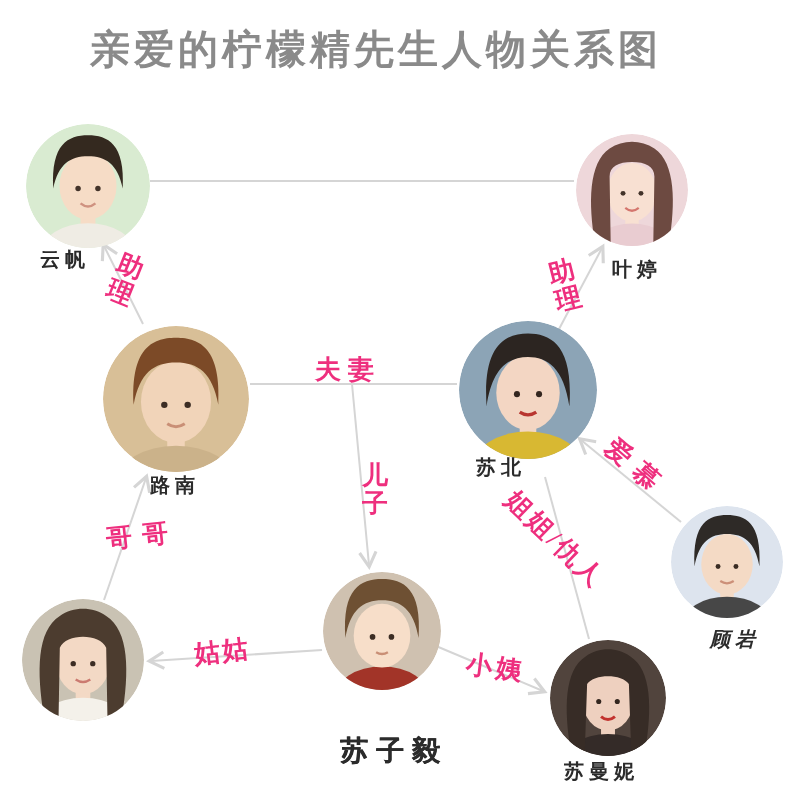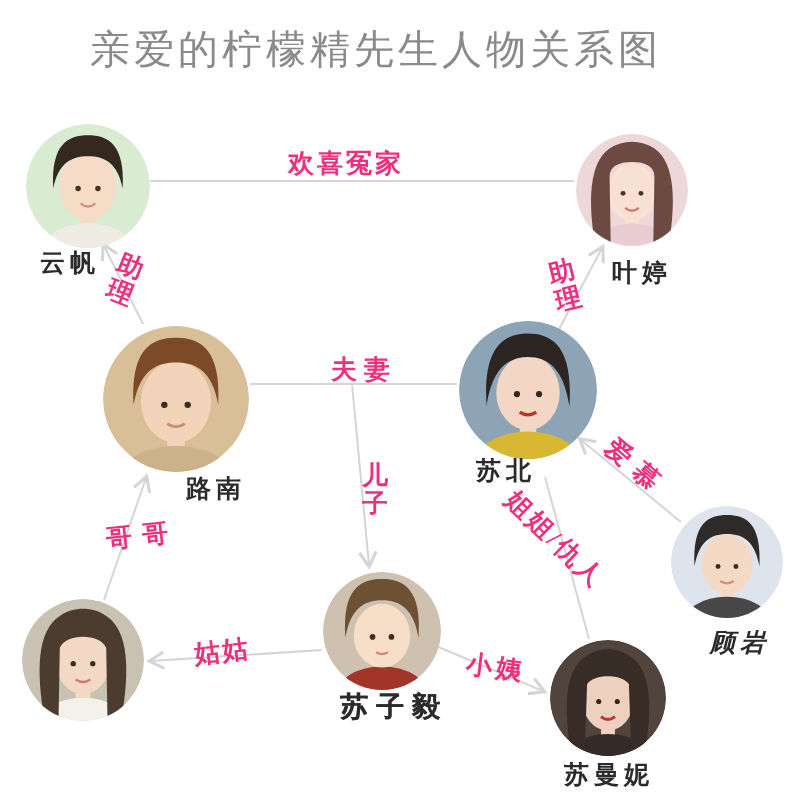--- a/index.html
+++ b/index.html
@@ -10,37 +10,37 @@
   }
   * { margin: 0; padding: 0; box-sizing: border-box; }
   html, body { background: #ffffff; }
   body {
     font-family: "Liberation Sans", "DejaVu Sans", sans-serif;
     width: 788px; height: 810px; position: relative; overflow: hidden;
   }
   .stage { position: absolute; inset: 0; }
   .title {
     position: absolute; left: 90px; top: 22px; width: 560px;
-    font-size: 40px; font-weight: normal; color: var(--title-gray);
+    font-size: 40px; font-weight: bold; color: var(--title-gray);
     letter-spacing: 4px; white-space: nowrap;
     font-family: "Liberation Serif", "DejaVu Serif", serif;
   }
   .edges { position: absolute; left: 0; top: 0; pointer-events: none; }
   .edge { stroke: var(--line-gray); stroke-width: 2; fill: none; }
   .arrowhead { stroke: var(--line-gray); fill: none; }
   .node {
     position: absolute; border-radius: 50%; overflow: hidden;
   }
   .node svg { display: block; width: 100%; height: 100%; }
   .char-name {
     position: absolute; color: var(--name-black); font-weight: bold;
-    font-size: 25px; letter-spacing: 5px; white-space: nowrap;
+    font-size: 20px; letter-spacing: 5px; white-space: nowrap;
     font-family: "Liberation Serif", "DejaVu Serif", serif;
   }
-  .char-name.heavy { font-size: 28px; letter-spacing: 8px; text-shadow: 0.6px 0 0 var(--name-black); }
+  .char-name.heavy { font-size: 28px; letter-spacing: 8px; text-shadow: 0.6px 0 0 var(--name-black); margin-top: 44px; }
   .rel-label {
     position: absolute; color: var(--accent-pink); font-weight: bold;
     font-size: 26px; white-space: nowrap; letter-spacing: 4px;
     font-family: "Liberation Serif", "DejaVu Serif", serif;
   }
   .rel-label.vstack {
     white-space: normal; width: 30px; line-height: 1.08;
     letter-spacing: 0; word-break: break-all; text-align: center;
   }
   .r-left-assist   { transform: rotate(22deg); }
@@ -111,21 +111,21 @@
       <circle cx="50" cy="50" r="50" fill="#d8bf97"></circle>
       <rect x="44" y="72" width="12" height="14" fill="#f1d4b9"></rect>
       <ellipse cx="50" cy="106" rx="40" ry="24" fill="#cbb28a"></ellipse>
       <ellipse cx="50" cy="52" rx="24" ry="28" fill="#f1d4b9"></ellipse>
       <path d="M21 54 C19 16 33 8 50 8 C67 8 81 16 79 54 C75 32 65 25 50 25 C35 25 25 32 21 54 Z" fill="#7c4a27"></path>
       <circle cx="42" cy="54" r="2.2" fill="#3c2d24"></circle>
         <circle cx="58" cy="54" r="2.2" fill="#3c2d24"></circle>
       <path d="M44 67 Q50 71 56 67" fill="none" stroke-width="2" stroke="#c98f76"></path>
     </svg>
   </div>
-  <div class="char-name" style="left:150px; top:472px;margin-left:36px;">路南</div>
+  <div class="char-name" style="left:150px; top:472px;">路南</div>
 
   <div class="node" style="left:459px; top:321px; width:138px; height:138px;">
     <svg viewBox="0 0 100 100">
       <circle cx="50" cy="50" r="50" fill="#8ca4b6"></circle>
       <rect x="44" y="72" width="12" height="14" fill="#f3d6c3"></rect>
       <ellipse cx="50" cy="106" rx="40" ry="26" fill="#d8b832"></ellipse>
       <ellipse cx="50" cy="52" rx="23" ry="27" fill="#f3d6c3"></ellipse>
       <path d="M20 62 C17 18 33 9 50 9 C67 9 83 18 80 62 C76 34 64 26 50 26 C36 26 24 34 20 62 Z" fill="#2c2521"></path>
       <circle cx="42" cy="53" r="2.2" fill="#33261f"></circle>
         <circle cx="58" cy="53" r="2.2" fill="#33261f"></circle>
@@ -182,24 +182,23 @@
       <ellipse cx="50" cy="106" rx="40" ry="25" fill="#342b28"></ellipse>
       <ellipse cx="50" cy="52" rx="22" ry="26" fill="#eed0bf"></ellipse>
       <path d="M18 96 C12 60 12 26 31 14 C42 6 58 6 69 14 C88 26 88 60 82 96 L70 96 L68 38 C62 29 38 29 32 38 L30 96 Z" fill="#372c26"></path>
       <circle cx="42" cy="53" r="2.2" fill="#33261f"></circle>
         <circle cx="58" cy="53" r="2.2" fill="#33261f"></circle>
       <path d="M44 66 Q50 71 56 66" fill="none" stroke-width="2.6" stroke="#c2322e"></path>
     </svg>
   </div>
   <div class="char-name" style="left:564px; top:758px;">苏曼妮</div>
 
-  <div class="rel-label r-huanxi" style="left:288px; top:146px;">欢喜冤家</div>
   <div class="rel-label vstack r-left-assist" style="left:110px; top:252px;">助理</div>
   <div class="rel-label vstack r-right-assist" style="left:550px; top:258px;">助理</div>
-  <div class="rel-label r-fuqi" style="left:331px; top:352px;">夫妻</div>
+  <div class="rel-label r-fuqi" style="left:315px; top:352px;">夫妻</div>
   <div class="rel-label vstack" style="left:360px; top:462px;">儿子</div>
   <div class="rel-label r-gege" style="left:106px; top:518px;">哥哥</div>
   <div class="rel-label r-gugu" style="left:194px; top:634px;">姑姑</div>
   <div class="rel-label r-xiaoyi" style="left:466px; top:650px;">小姨</div>
   <div class="rel-label r-jiejie" style="left:492px; top:522px;">姐姐/仇人</div>
   <div class="rel-label r-aimu" style="left:600px; top:450px;">爱慕</div>
 
 </div>
 
 </body></html>

